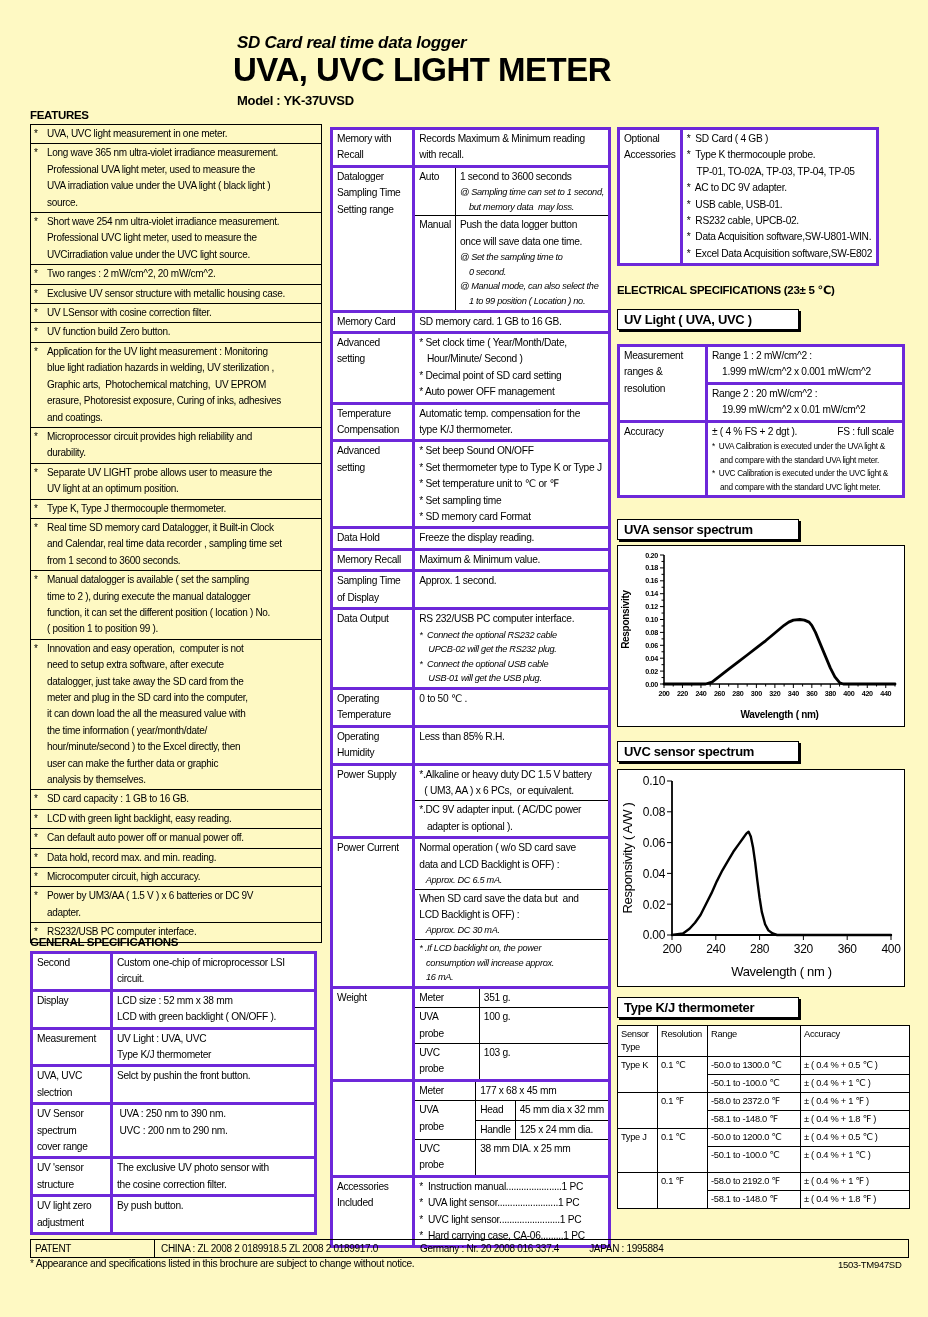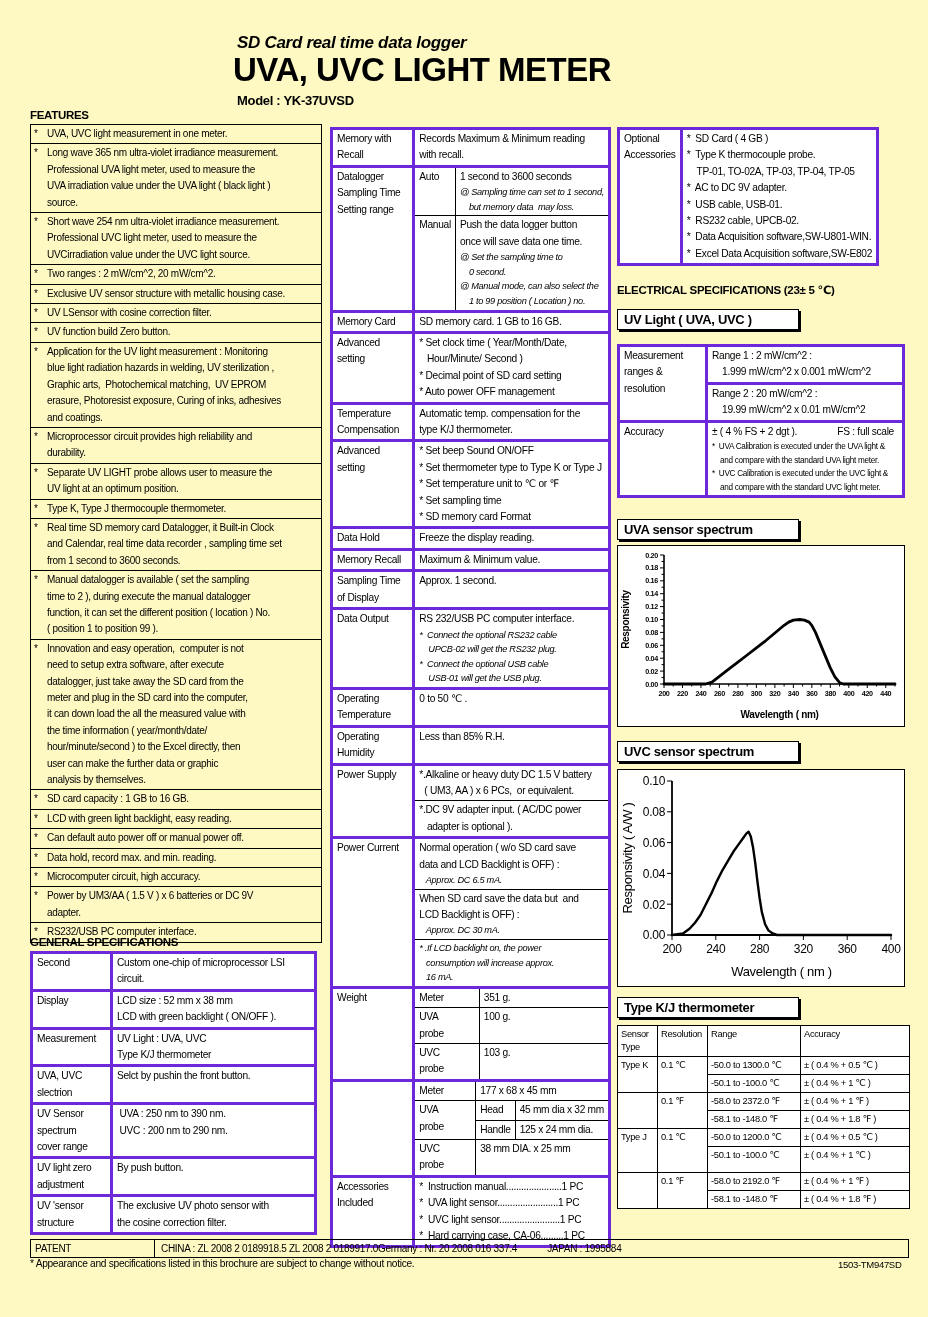--- a/index.html
+++ b/index.html
@@ -38,21 +38,21 @@
   table.thermo{border-collapse:collapse;border:1.5px solid #000;background:#fff;}
   table.thermo>tbody>tr>td{border:1px solid #000;vertical-align:top;padding:2px 3px;
         font-size:9.3px;line-height:13px;white-space:pre;}
   .th-head td{height:26px;}
   
   .chart-frame{border:1px solid #000;background:#fff;}
   
   .patent{display:flex;border:1px solid #000;font-size:10px;line-height:15px;}
   .p-label{width:115px;flex:none;border-right:1px solid #000;padding:1px 4px;}
   .p-body{padding:1px 6px;}
-  .p-gap1{}
+  .p-gap1{margin-left:42px;}
   .p-gap2{margin-left:30px;}
   .footnote{font-size:10.2px;}
   .doccode{font-size:9.5px;}
 </style>
 </head>
 <body>
 
 <div class="page">
 
   <div class="abs hdr-tag">SD Card real time data logger</div>
@@ -200,30 +200,30 @@
           <td class="pre">Selct by pushin the front button.</td>
         </tr>
         <tr>
           <td class="pre">UV Sensor
 spectrum
 cover range</td>
           <td class="pre"> UVA : 250 nm to 390 nm.
  UVC : 200 nm to 290 nm.</td>
         </tr>
         <tr>
+          <td class="pre">UV 'sensor
+structure</td>
+          <td class="pre">The exclusive UV photo sensor with
+the cosine correction filter.</td>
+        </tr>
+        <tr>
           <td class="pre">UV light zero
 adjustment</td>
           <td class="pre">By push button.
 </td>
-        </tr>
-        <tr>
-          <td class="pre">UV 'sensor
-structure</td>
-          <td class="pre">The exclusive UV photo sensor with
-the cosine correction filter.</td>
         </tr>
       </tbody>
   </table>
 
   <table class="spec abs" style="left:330px;top:127px;width:281px">
     <colgroup>
         <col style="width:92px">
         <col>
       </colgroup>
     <tbody>

